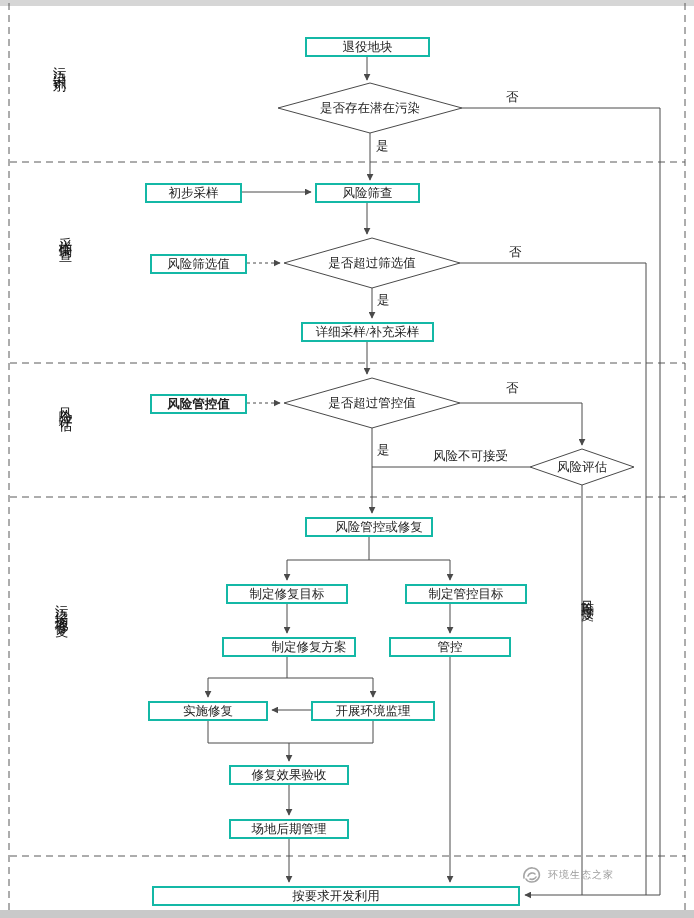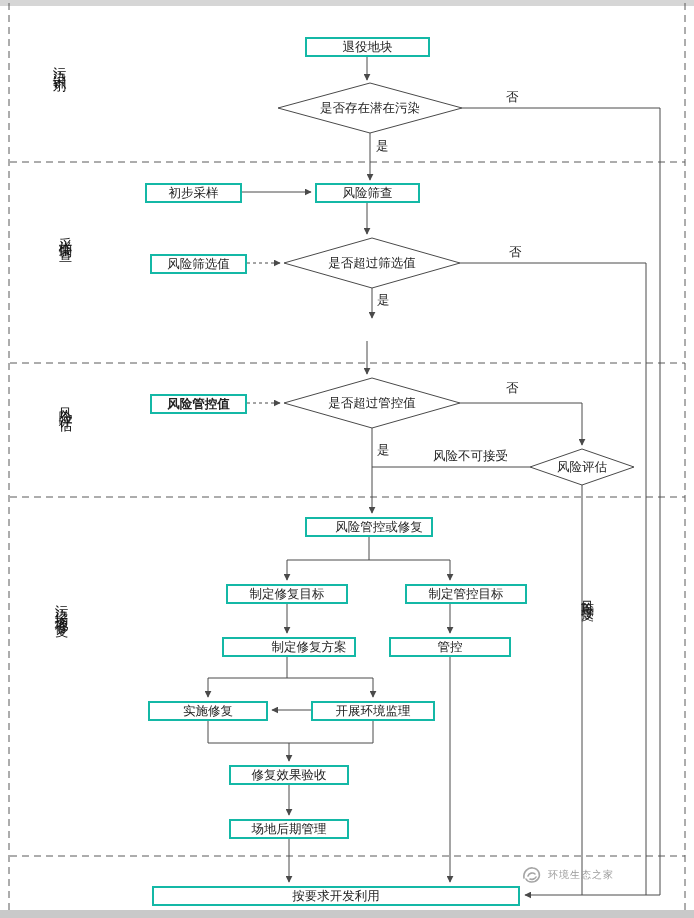--- a/index.html
+++ b/index.html
@@ -102,20 +102,21 @@
 
   <div class="lane" style="left:50px;top:56px;">污染识别</div>
   <div class="lane" style="left:56px;top:226px;">采样调查</div>
   <div class="lane" style="left:56px;top:396px;">风险评估</div>
   <div class="lane" style="left:52px;top:594px;">污染场地修复</div>
 
   <div class="node" style="left:305px;top:37px;width:125px;height:20px;">退役地块</div>
   <div class="node" style="left:145px;top:183px;width:97px;height:20px;">初步采样</div>
   <div class="node" style="left:315px;top:183px;width:105px;height:20px;">风险筛查</div>
   <div class="node" style="left:150px;top:254px;width:97px;height:20px;">风险筛选值</div>
+  <div class="node" style="left:301px;top:322px;width:133px;height:20px;">详细采样/补充采样</div>
   <div class="node" style="left:150px;top:394px;width:97px;height:20px;font-weight:bold;">风险管控值</div>
   <div class="node" style="left:305px;top:517px;width:128px;height:20px;padding-left:20px;">风险管控或修复</div>
   <div class="node" style="left:226px;top:584px;width:122px;height:20px;">制定修复目标</div>
   <div class="node" style="left:389px;top:584px;width:122px;height:20px;margin-left:16px;">制定管控目标</div>
   <div class="node" style="left:222px;top:637px;width:134px;height:20px;padding-left:40px;">制定修复方案</div>
   <div class="node" style="left:389px;top:637px;width:122px;height:20px;">管控</div>
   <div class="node" style="left:148px;top:701px;width:120px;height:20px;">实施修复</div>
   <div class="node" style="left:311px;top:701px;width:124px;height:20px;">开展环境监理</div>
   <div class="node" style="left:229px;top:765px;width:120px;height:20px;">修复效果验收</div>
   <div class="node" style="left:229px;top:819px;width:120px;height:20px;">场地后期管理</div>

